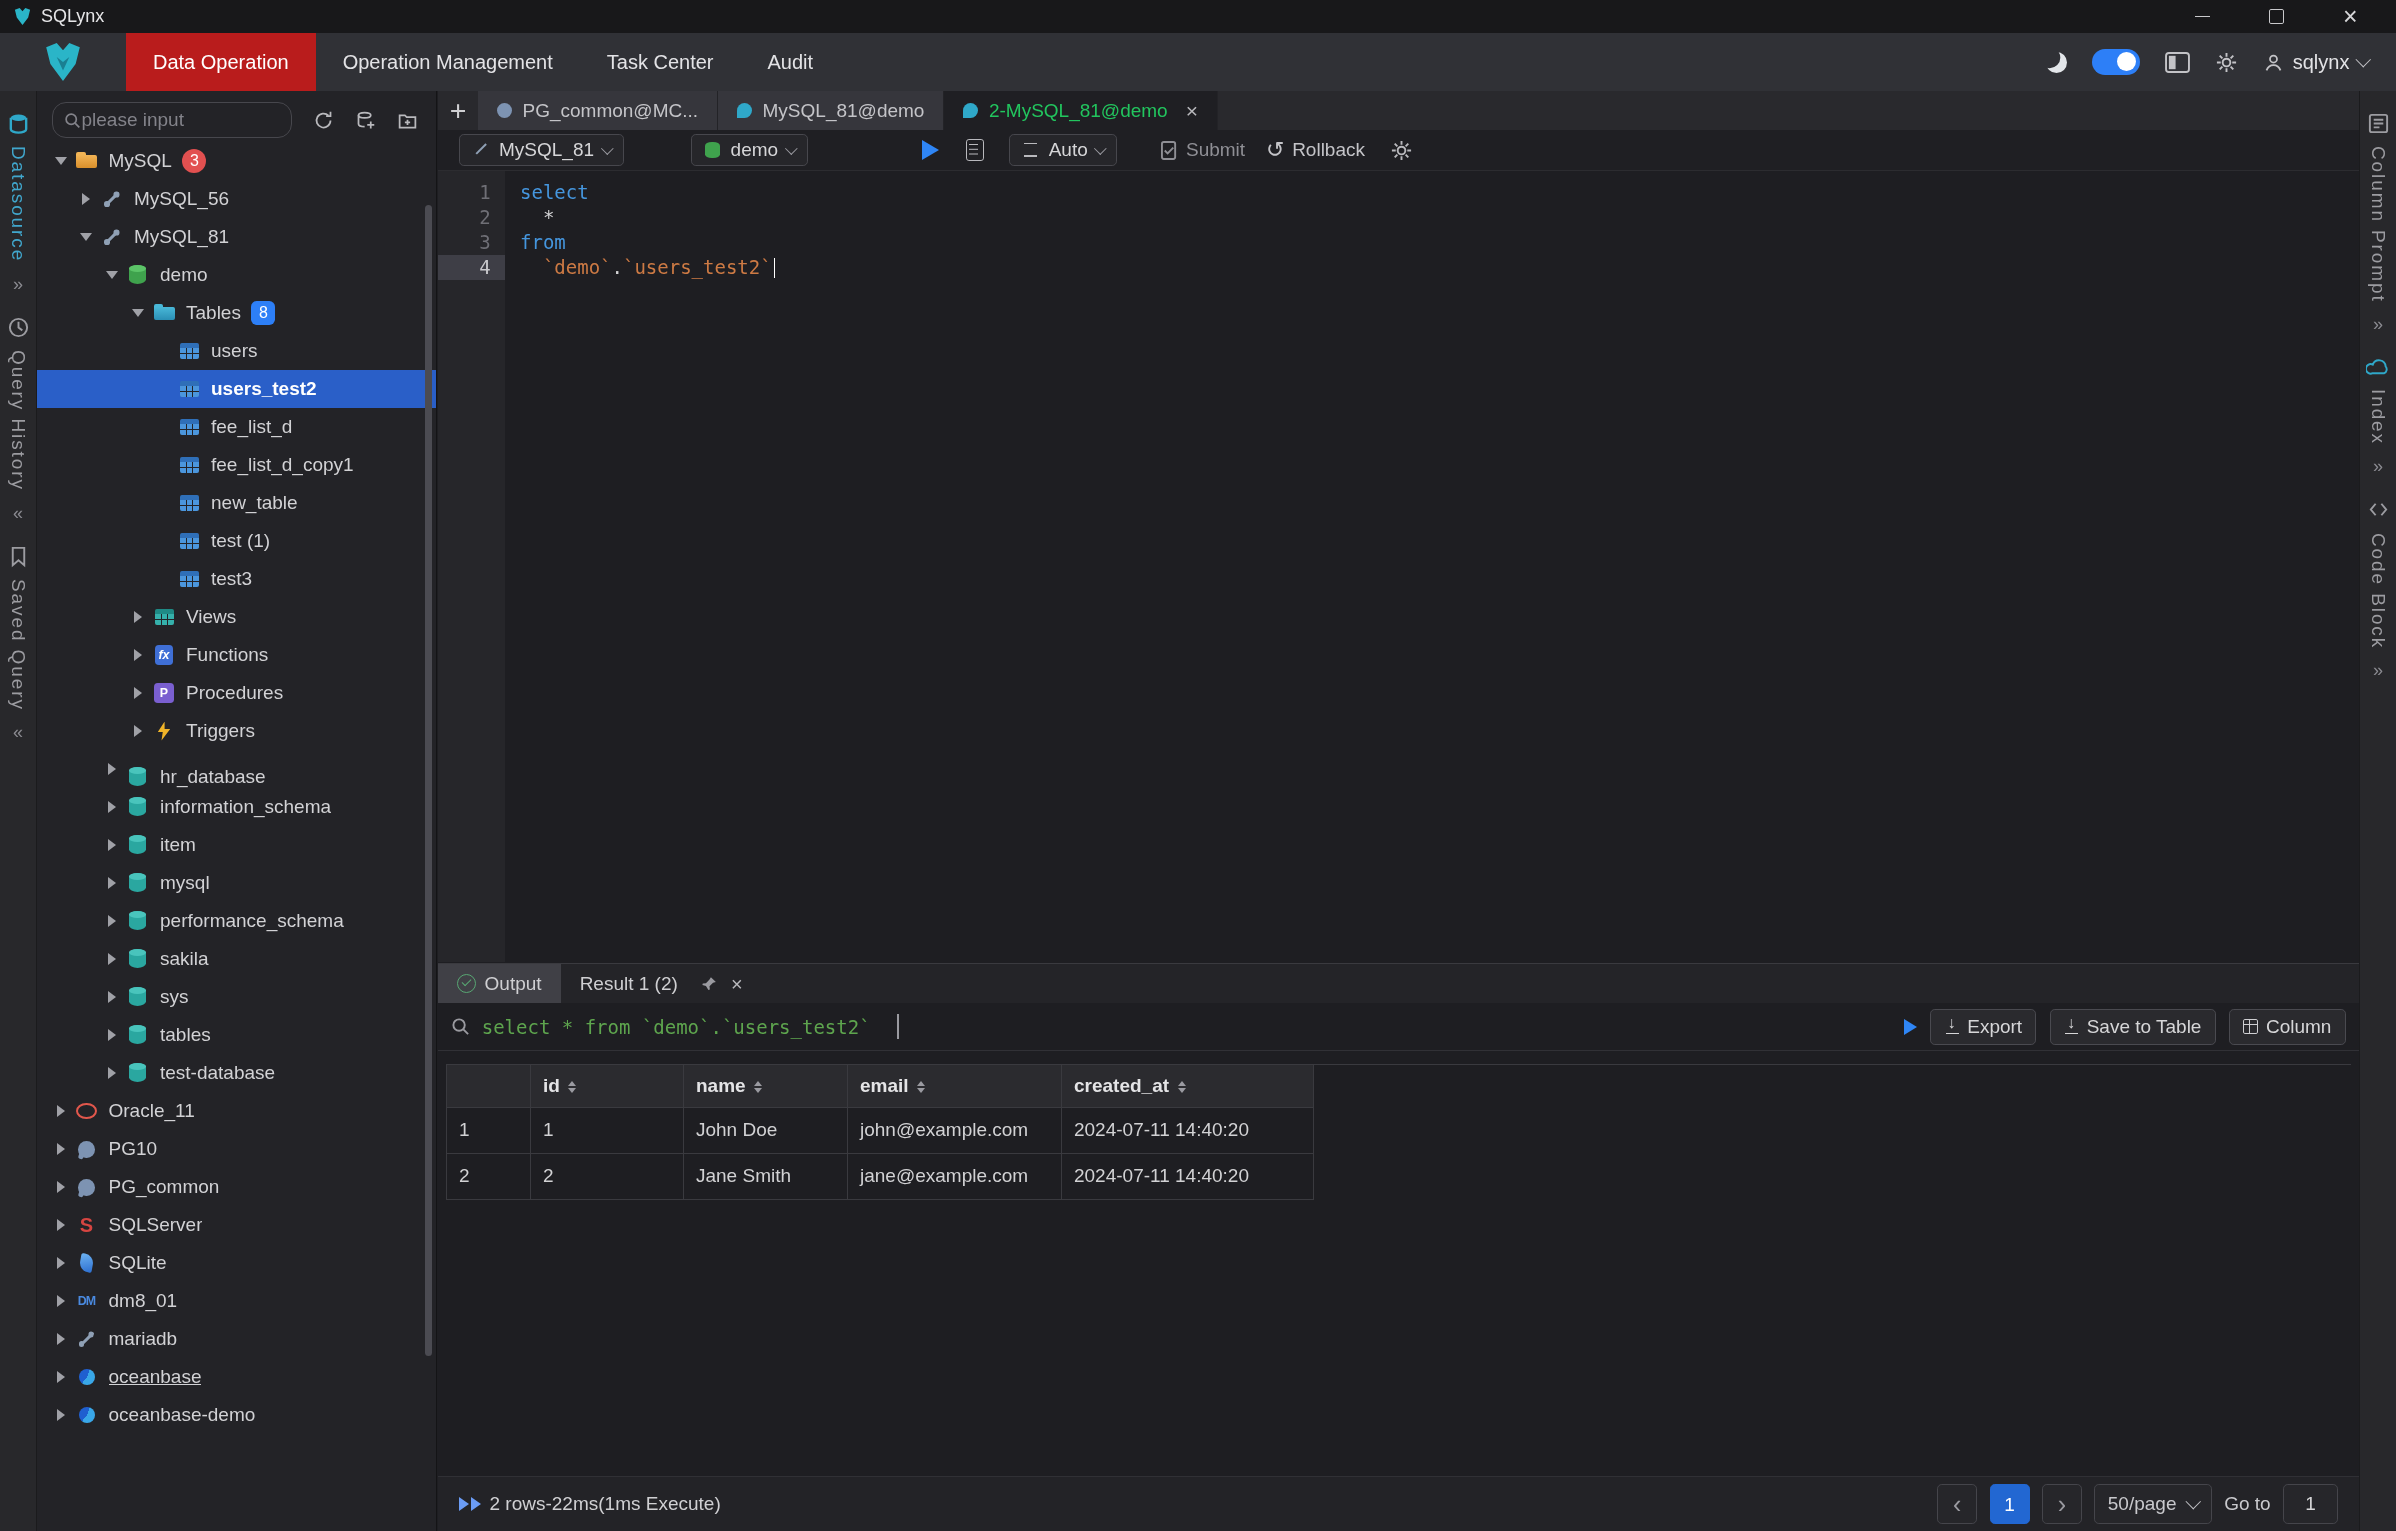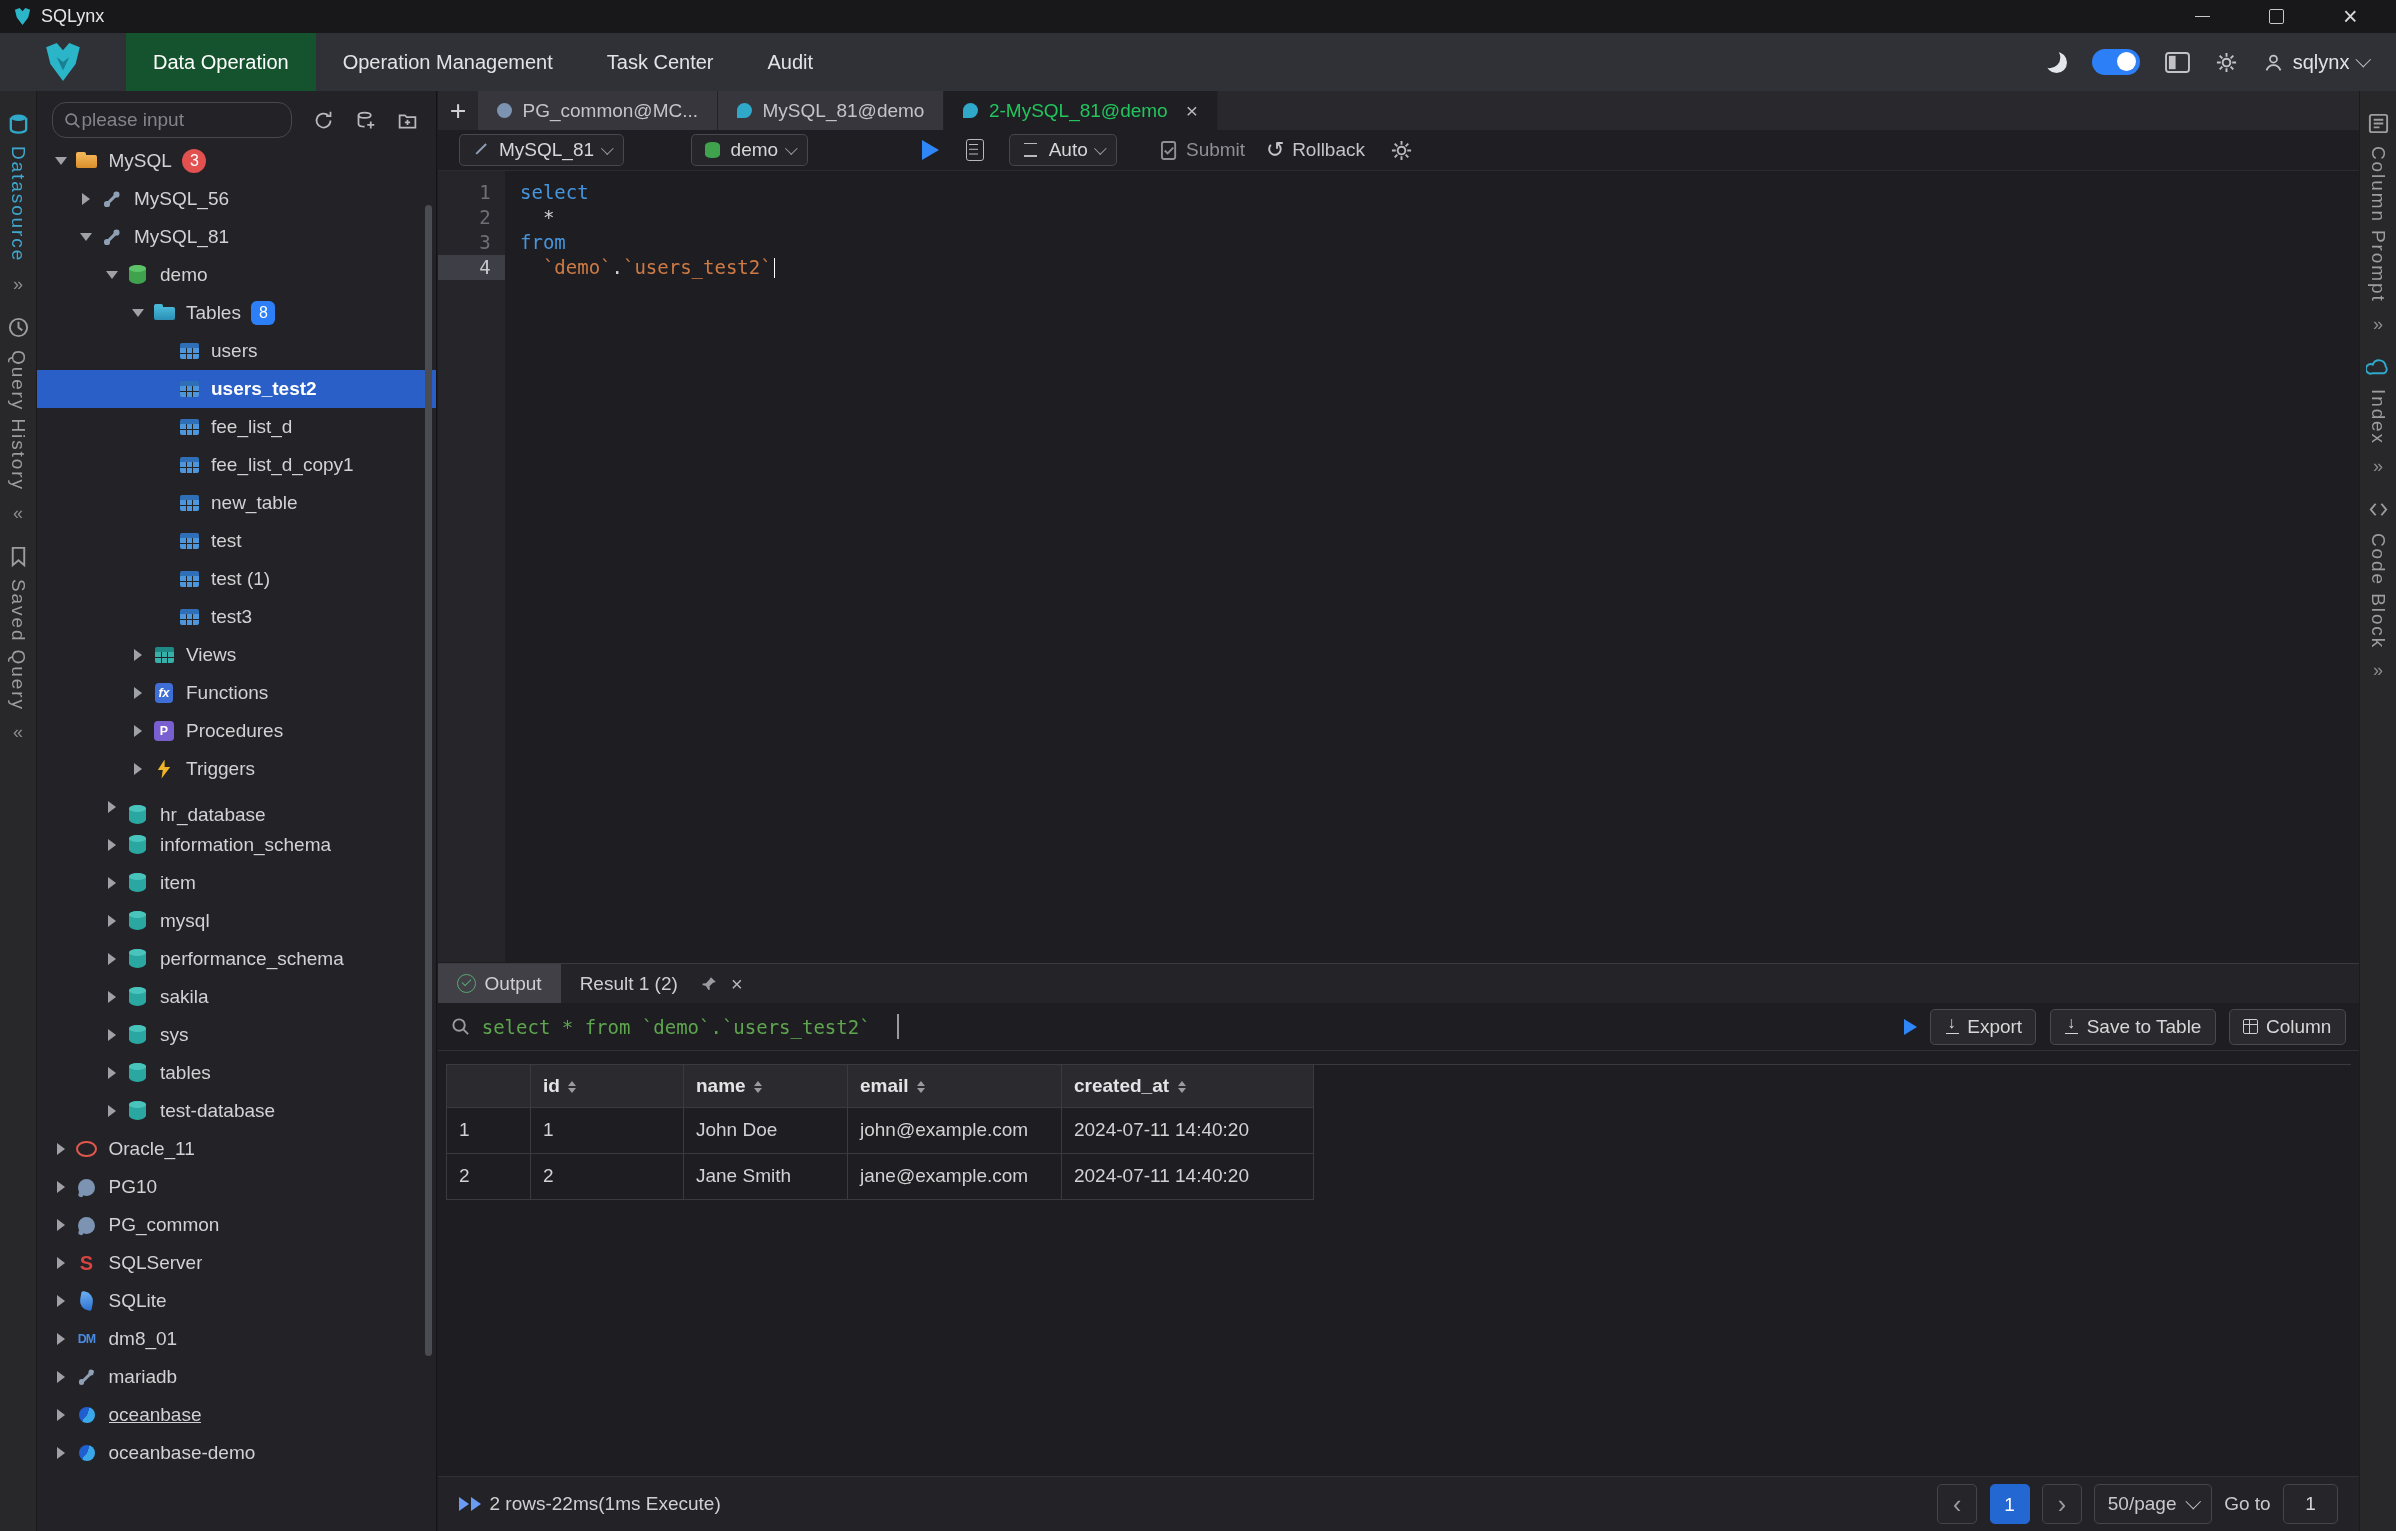--- a/index.html
+++ b/index.html
@@ -14,21 +14,21 @@
   .wc{width:25px;height:25px;display:flex;align-items:center;justify-content:center;}
   .wc-min::before{content:"";width:15px;border-top:1.9px solid #c9c9cc;}
   .wc-max::before{content:"";width:13.3px;height:13.3px;border:1.9px solid #c9c9cc;border-radius:1.9px;}
   .wc-close::before{content:"×";font-size:25px;line-height:1;color:#d6d6d8;}
 
   
   .navbar{position:absolute;left:0;top:33px;width:2397px;height:58px;background:#303136;
     display:flex;align-items:center;}
   .nav-logo{width:126px;height:100%;display:flex;align-items:center;justify-content:center;flex:none;}
   .nav-tab{height:100%;display:flex;align-items:center;padding:0 27px;font-size:20px;color:#e3e3e6;cursor:default;}
-  .nav-tab.active{background:#14532d;color:#fff;}
+  .nav-tab.active{background:#b91c1c;color:#fff;}
   .nav-right{margin-left:auto;display:flex;align-items:center;gap:25px;padding-right:28.5px;}
   .moon{width:21px;height:21px;border-radius:50%;box-shadow:inset -6.7px -4.8px 0 0 #e3e6ea;}
   .toggle{width:48px;height:26px;border-radius:13.3px;background:#2d7ff7;position:relative;}
   .toggle::after{content:"";position:absolute;right:3.8px;top:3.3px;width:19px;height:19px;border-radius:50%;background:#fff;}
   .user-box{display:flex;align-items:center;gap:8.6px;font-size:20px;color:#e3e3e6;}
   .chev-down{width:10.5px;height:10.5px;border-right:1.9px solid #c3c3c7;border-bottom:1.9px solid #c3c3c7;
     transform:rotate(45deg);margin-top:-5.7px;}
 
   
   .rail{position:absolute;top:91px;bottom:0;width:37px;background:#28282b;display:flex;
@@ -398,28 +398,20 @@
         </span>
     <span class="tree-icon icon-table"></span>
     <span class="tree-label">new_table</span>
 
   </div>
       <div class="tree-item" style="padding-left: 112px;">
     <span class="tree-arrow">
           <span></span>
         </span>
     <span class="tree-icon icon-table"></span>
-    <span class="tree-label">test</span>
-
-  </div>
-      <div class="tree-item" style="padding-left: 112px;">
-    <span class="tree-arrow">
-          <span></span>
-        </span>
-    <span class="tree-icon icon-table"></span>
     <span class="tree-label">test (1)</span>
 
   </div>
       <div class="tree-item" style="padding-left: 112px;">
     <span class="tree-arrow">
           <span></span>
         </span>
     <span class="tree-icon icon-table"></span>
     <span class="tree-label">test3</span>
 

